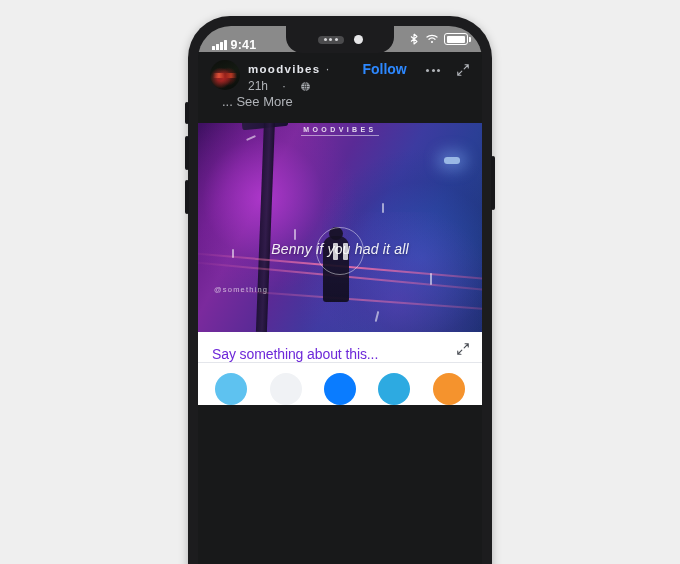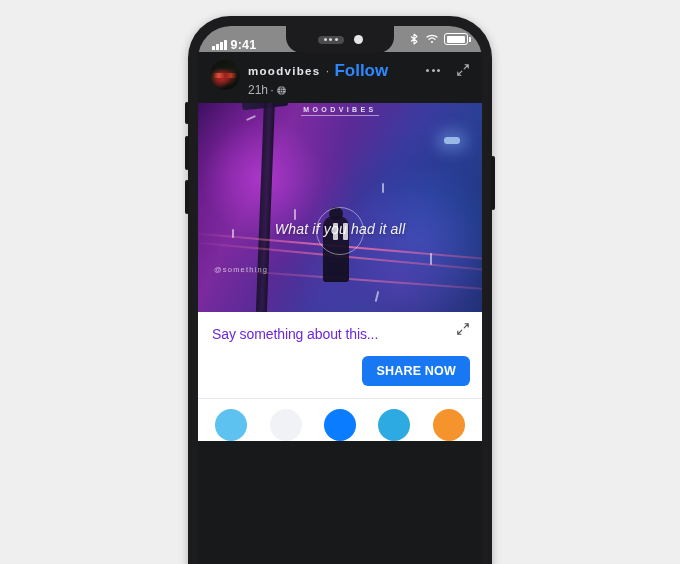--- a/index.html
+++ b/index.html
@@ -114,22 +114,22 @@
     content:""; position:absolute; left:3px; right:3px; top:13px; height:5px;
     background: linear-gradient(90deg, rgba(220,60,40,.0), rgba(235,90,60,.85), rgba(150,30,20,.4), rgba(220,70,40,.7), rgba(0,0,0,0));
     filter: blur(.4px);
   }
   .ph-meta { flex: 1; min-width: 0; padding-top: 1px; }
   .ph-line1 { display: flex; align-items: center; gap: 5px; }
   .ph-name {
     font-size: 11.5px; color: #e4e6eb; font-weight: bold; letter-spacing: 1.3px;
   }
   .ph-dot { color: #b0b3b8; font-size: 12px; line-height: 1; }
-  .ph-follow { font-size: 17px; color: #2d88ff; font-weight: bold; cursor: pointer; }
-  .ph-line2 { display: flex; align-items: center; gap: 2px; margin-top: 2px; }
+  .ph-follow { font-size: 14px; color: #2d88ff; font-weight: bold; cursor: pointer; margin-left: 28px; }
+  .ph-line2 { display: flex; align-items: center; gap: 14px; margin-top: 2px; }
   .ph-time { font-size: 12px; color: #b0b3b8; }
   .globe-sm { width: 11px; height: 11px; display: block; }
   .ph-tools { display: flex; align-items: center; gap: 16px; padding-top: 3px; }
   .dots { display: flex; gap: 2.5px; align-items: center; }
   .dots b { width: 3px; height: 3px; border-radius: 50%; background: #b0b3b8; display: block; }
 
   .post-text {
     color: #e4e6eb; font-size: 13.5px; line-height: 1.28;
     padding: 8px 12px 0 12px; letter-spacing: -.1px;
   }
@@ -313,20 +313,21 @@
                 <b></b>
               </span>
             <span class="icon-btn">
               <svg width="14" height="14" viewBox="0 0 24 24">
                 <path d="M14 10 L21 3 M21 3 H15.5 M21 3 V8.5" fill="none" stroke="#b0b3b8" stroke-width="1.9" stroke-linecap="round" stroke-linejoin="round"></path>
                 <path d="M10 14 L3 21 M3 21 H8.5 M3 21 V15.5" fill="none" stroke="#b0b3b8" stroke-width="1.9" stroke-linecap="round" stroke-linejoin="round"></path>
               </svg>
             </span>
           </span>
         </div>
+        <div class="see-more">... See More</div>
       </div>
 
       <div class="video">
         <span class="v-glow-a"></span>
         <span class="v-glow-b"></span>
         <span class="v-glow-c"></span>
         <span class="v-lamp"></span>
         <span class="v-pole"></span>
         <span class="v-light"></span>
         <span class="v-streak s1"></span>
@@ -336,41 +337,38 @@
         <span class="v-spark" style="left:48px;top:14px;width:10px;height:2px;transform:rotate(-25deg);"></span>
         <span class="v-spark" style="left:96px;top:106px;width:2px;height:11px;"></span>
         <span class="v-spark" style="left:34px;top:126px;width:2px;height:9px;"></span>
         <span class="v-spark" style="left:184px;top:80px;width:2px;height:10px;"></span>
         <span class="v-spark" style="left:232px;top:150px;width:2px;height:12px;"></span>
         <span class="v-spark" style="left:178px;top:188px;width:2px;height:11px;transform:rotate(14deg);"></span>
 
         <div class="v-watermark-top">
           <u>MOODVIBES</u>
         </div>
-        <div class="v-lyric">What if you had it all</div>
+        <div class="v-lyric">Benny if you had it all</div>
         <div class="v-pause">
             <b></b>
             <b></b>
           </div>
         <div class="v-handle">@something</div>
       </div>
 
       <div class="sheet">
         <span class="expand-sheet">
           <svg width="14" height="14" viewBox="0 0 24 24">
             <path d="M14 10 L21 3 M21 3 H15.5 M21 3 V8.5" fill="none" stroke="#4b4f56" stroke-width="1.9" stroke-linecap="round" stroke-linejoin="round"></path>
             <path d="M10 14 L3 21 M3 21 H8.5 M3 21 V15.5" fill="none" stroke="#4b4f56" stroke-width="1.9" stroke-linecap="round" stroke-linejoin="round"></path>
           </svg>
         </span>
 
         <div class="sheet-input">Say something about this...</div>
 
-        <div class="sheet-actions">
-          <button class="share-now">SHARE NOW</button>
-        </div>
 
         <div class="divider"></div>
 
         <div class="targets">
 
           <div class="target">
             <span class="tcircle t-copy">
               
             </span>
 

